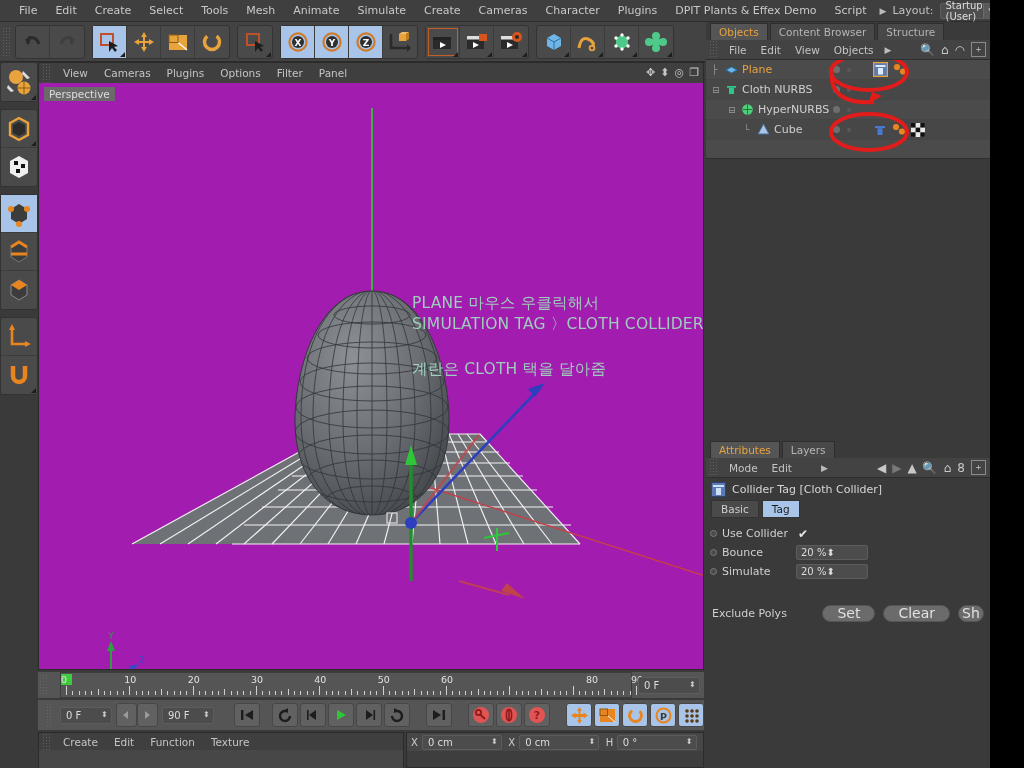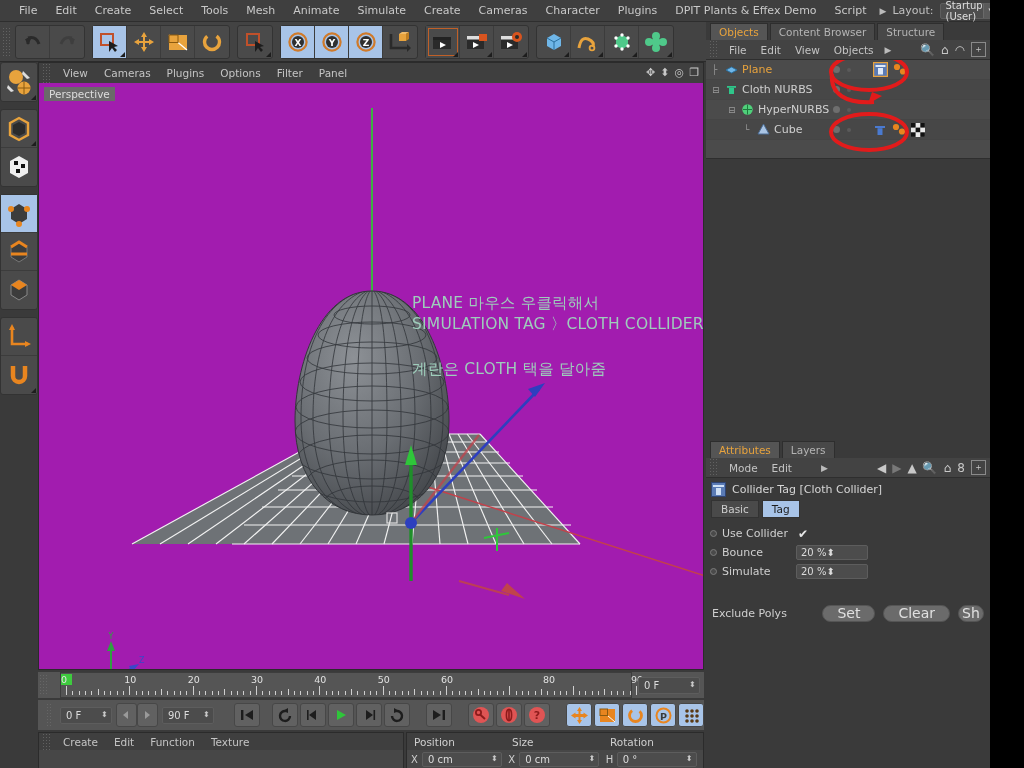--- a/index.html
+++ b/index.html
@@ -522,21 +522,21 @@
     <div class="tlruler" id="tl-ruler">
       <div class="greenmark"></div>
     <div class="num" style="left: 0px;">0</div>
         <div class="num" style="left: 63.3333px;">10</div>
         <div class="num" style="left: 126.667px;">20</div>
         <div class="num" style="left: 190px;">30</div>
         <div class="num" style="left: 253.333px;">40</div>
         <div class="num" style="left: 316.667px;">50</div>
         <div class="num" style="left: 380px;">60</div>
         <div class="num" style="left: 468px; margin-top: 32px;">70</div>
-        <div class="num" style="left: 482px;">80</div>
+        <div class="num" style="left: 525px;">80</div>
         <div class="num" style="left: 570px;">90</div>
         <div class="tick" style="left: 5px; height: 9px;"></div>
         <div class="tick" style="left: 11.3333px; height: 4px;"></div>
         <div class="tick" style="left: 17.6667px; height: 4px;"></div>
         <div class="tick" style="left: 24px; height: 4px;"></div>
         <div class="tick" style="left: 30.3333px; height: 4px;"></div>
         <div class="tick" style="left: 36.6667px; height: 6px;"></div>
         <div class="tick" style="left: 43px; height: 4px;"></div>
         <div class="tick" style="left: 49.3333px; height: 4px;"></div>
         <div class="tick" style="left: 55.6667px; height: 4px;"></div>
@@ -775,28 +775,20 @@
           <div class="mi">Create</div>
           <div class="mi">Edit</div>
           <div class="mi">Function</div>
           <div class="mi">Texture</div>
         </div>
     </div>
     <div style="height:18px;background:#474747"></div>
   </div>
 
   <div class="coordpane">
-    <div class="pmenu">
-      <div class="griphandle"></div>
-      <div id="coord-hdr" class="coordhdr">
-          <div style="width: 98px;">Position</div>
-          <div style="width: 98px;">Size</div>
-          <div style="width: 98px;">Rotation</div>
-        </div>
-    </div>
     <div id="coord-row" style="display:flex;align-items:center;height:18px;background:#474747;padding-left:4px;">
         <div style="display: flex; align-items: center; gap: 3px; width: 98px;">
           <span style="font-size: 10px; color: rgb(207, 207, 207); width: 8px;">X</span>
           <div class="fld" style="width: 80px; height: 15px;">
             <span>0 cm</span>
             <span class="sp">⬍</span>
           </div>
         </div>
         <div style="display: flex; align-items: center; gap: 3px; width: 98px;">
           <span style="font-size: 10px; color: rgb(207, 207, 207); width: 8px;">X</span>

